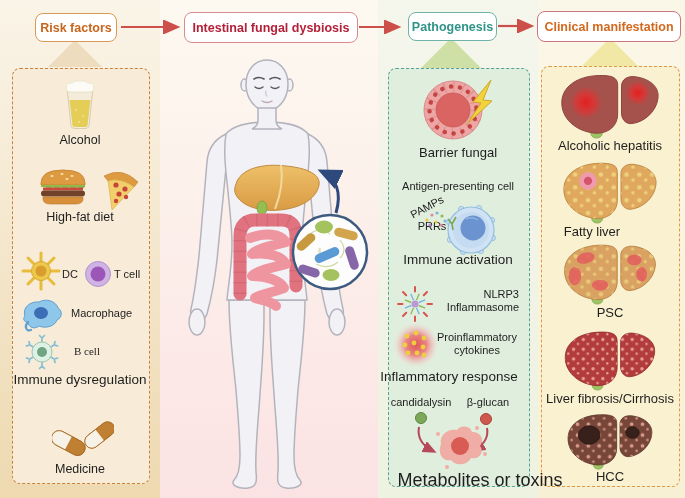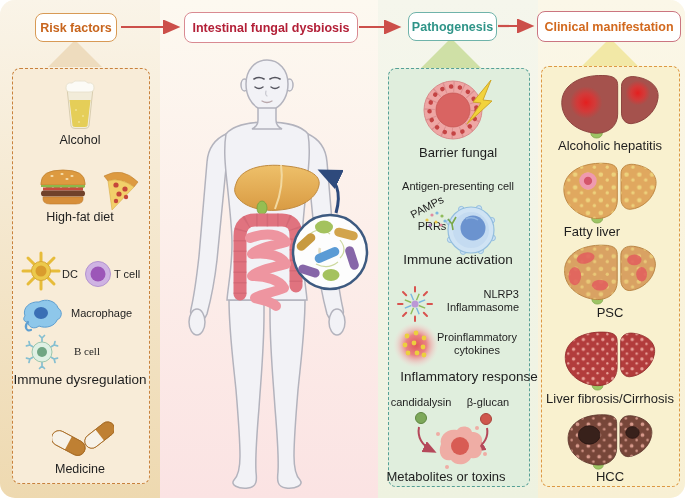--- a/index.html
+++ b/index.html
@@ -1,17 +1,17 @@
 <!DOCTYPE html>
 <html><head>
 <meta charset="utf-8">
 <style>
   html,body{margin:0;padding:0;background:#ffffff;}
   .canvas{position:relative;width:685px;height:498px;overflow:hidden;
-          font-family:"Liberation Sans",sans-serif;background:#fdf8ef;border-radius:15px;}
+          font-family:"Liberation Sans",sans-serif;background:#fdf8ef;}
   .band{position:absolute;top:0;height:498px;}
   .abs{position:absolute;}
   .lbl{position:absolute;color:#1e1e1e;font-size:12.5px;white-space:nowrap;line-height:1.15;}
   .c{transform:translateX(-50%);}
   .cc{transform:translate(-50%,-50%);}
   .big{font-size:13.5px;}
   .sm{font-size:11px;}
   .wrap{white-space:normal;text-align:center;}
   .hdr{position:absolute;background:#fff;border-radius:8px;display:flex;align-items:center;
        justify-content:center;font-weight:bold;font-size:12.5px;white-space:nowrap;}
@@ -319,21 +319,21 @@
         <circle cx="12" cy="23" r="2.4"></circle>
       <circle cx="21" cy="21" r="2.4"></circle>
         <circle cx="30" cy="25" r="2.4"></circle>
         <circle cx="15" cy="31" r="2.4"></circle>
         <circle cx="24" cy="31" r="2.4"></circle>
         <circle cx="31" cy="33" r="2.4"></circle>
     </g>
   </svg>
   <div class="lbl sm c wrap" style="left:477px;top:331px;width:100px;">Proinflammatory cytokines</div>
 
-  <div class="lbl big c" style="left:466px;top:369px;padding-left:6px;">Inflammatory response</div>
+  <div class="lbl big c" style="left:446px;top:369px;padding-left:6px;">Inflammatory response</div>
 
   <div class="lbl sm c" style="left:421px;top:396px;">candidalysin</div>
   <div class="lbl sm c" style="left:488px;top:396px;">β-glucan</div>
 
   <svg class="abs" style="left:405px;top:410px;" width="105" height="62" viewBox="0 0 105 62">
     <defs>
         <marker id="ahm" markerWidth="8" markerHeight="7" refX="5" refY="3" orient="auto">
           <path d="M0,0 L7,3 L0,6 Z" fill="#b5485a"></path>
         </marker>
       </defs>
@@ -343,21 +343,21 @@
     <path d="M82,18 C84,28 78,35 70,40" stroke="#b5485a" stroke-width="2" fill="none" marker-end="url(#ahm)"></path>
     <g>
       <circle cx="33" cy="24" r="2" fill="#efada5"></circle>
         <circle cx="72" cy="18" r="2" fill="#efada5"></circle>
         <circle cx="80" cy="44" r="2" fill="#efada5"></circle>
         <circle cx="42" cy="57" r="2" fill="#efada5"></circle>
       <path d="M36,34 C34,26 42,18 52,20 C56,14 66,16 67,22 C76,22 80,30 75,36 C80,42 74,50 66,48 C62,56 50,56 46,50 C38,52 32,44 36,34 Z" fill="#efada5"></path>
       <circle cx="55" cy="36" r="9" fill="#d85c54"></circle>
     </g>
   </svg>
-  <div class="lbl c" style="left:446px;top:470px;font-size:13px;">Metabolites or toxins</div>
+  <div class="lbl c" style="left:480px;top:470px;font-size:18px;">Metabolites or toxins</div>
 
   <svg class="abs" style="left:557px;top:70px;" width="106" height="69" viewBox="0 0 110 72">
     <defs>
       <radialGradient id="glowA">
           <stop offset="0" stop-color="#e41f1f"></stop>
           <stop offset="0.55" stop-color="#e13232" stop-opacity="0.75"></stop>
           <stop offset="1" stop-color="#e13232" stop-opacity="0"></stop>
         </radialGradient>
       <clipPath id="clipL1">
           <path d="M5,30 C8,13 28,4 52,6 C60,7 63,10 63,16 L63,46 C63,58 54,66 41,66 C20,65 2,50 5,30 Z"></path>

